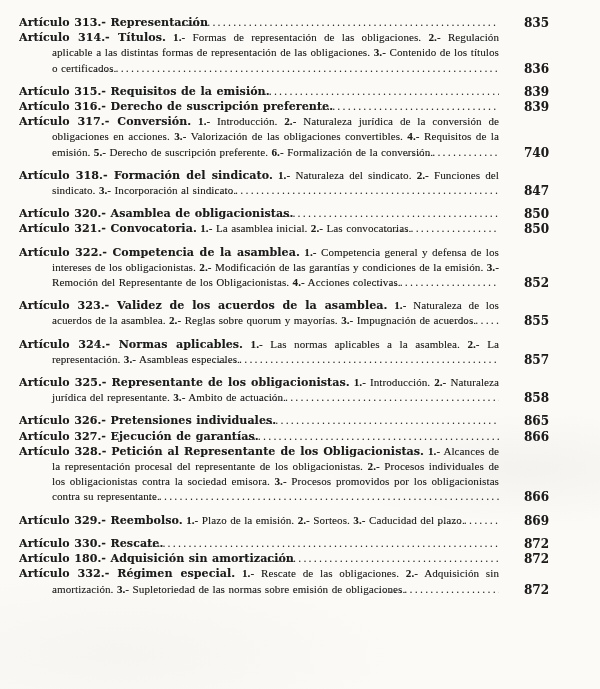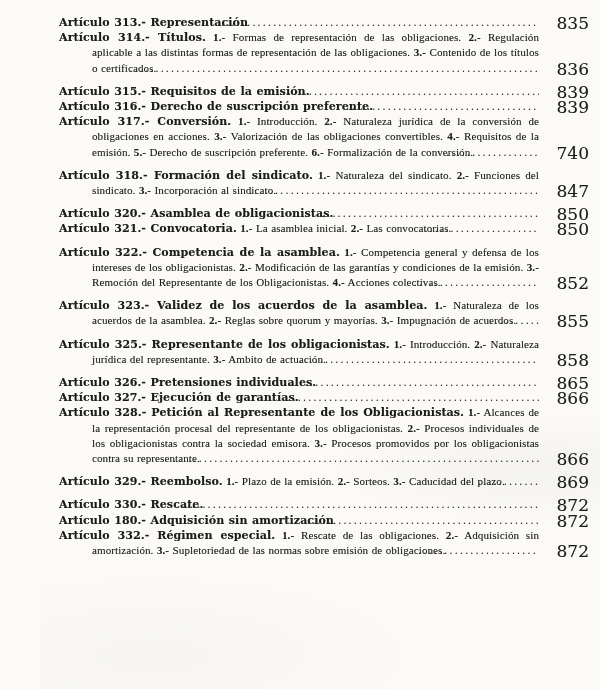--- a/index.html
+++ b/index.html
@@ -11,21 +11,20 @@
     overflow: hidden;
     position: relative;
   }
   .sheet {
     position: absolute;
     inset: 0;
     padding: 15px 35px 0 19px;
     background:
       radial-gradient(ellipse 300px 80px at 88% 68%, rgba(120,120,120,0.06), transparent 70%),
       radial-gradient(ellipse 400px 120px at 20% 95%, rgba(120,120,120,0.04), transparent 70%);
-    margin-left: 40px;
   }
   .toc { width: 530px; }
   .entry {
     position: relative;
     padding-right: 50px;
     font-size: 11px;
     line-height: 14.2px;
   }
   .entry.group-start { margin-top: 8px; }
   .etext {
@@ -53,23 +52,24 @@
     letter-spacing: 1.7px;
     text-shadow: none;
     color: #2a2a2a;
   }
   .epage {
     position: absolute;
     right: 0;
     bottom: 0;
     width: 46px;
     text-align: right;
-    font-size: 17px;
+    font-size: 12px;
     line-height: 14.2px;
     text-shadow: 0.2px 0.2px 0 rgba(20,20,20,0.3);
+    font-weight: bold;
   }
 </style>
 </head>
 <body style="background: rgb(251, 250, 246); color: rgb(28, 28, 28);">
 
 <div class="sheet">
   <div class="toc">
       <div class="entry">
         <span class="etext"><b class="elabel">Artículo 313.- Representación</b><span class="ebody"></span><span class="dots"></span></span>
         <span class="epage">835</span>
@@ -104,20 +104,24 @@
       </div>
       <div class="entry group-start">
         <span class="etext"><b class="elabel">Artículo 322.- Competencia de la asamblea.</b><span class="ebody"><b>1.-</b> Competencia general y defensa de los intereses de los obligacionistas. <b>2.-</b> Modificación de las garantías y condiciones de la emisión. <b>3.-</b> Remoción del Representante de los Obligacionistas. <b>4.-</b> Acciones colectivas.</span><span class="dots"></span></span>
         <span class="epage">852</span>
       </div>
       <div class="entry group-start">
         <span class="etext"><b class="elabel">Artículo 323.- Validez de los acuerdos de la asamblea.</b><span class="ebody"><b>1.-</b> Naturaleza de los acuerdos de la asamblea. <b>2.-</b> Reglas sobre quorum y mayorías. <b>3.-</b> Impugnación de acuerdos.</span><span class="dots"></span></span>
         <span class="epage">855</span>
       </div>
       <div class="entry group-start">
+        <span class="etext"><b class="elabel">Artículo 324.- Normas aplicables.</b><span class="ebody"><b>1.-</b> Las normas aplicables a la asamblea. <b>2.-</b> La representación. <b>3.-</b> Asambleas especiales.</span><span class="dots"></span></span>
+        <span class="epage">857</span>
+      </div>
+      <div class="entry group-start">
         <span class="etext"><b class="elabel">Artículo 325.- Representante de los obligacionistas.</b><span class="ebody"><b>1.-</b> Introducción. <b>2.-</b> Naturaleza jurídica del representante. <b>3.-</b> Ambito de actuación.</span><span class="dots"></span></span>
         <span class="epage">858</span>
       </div>
       <div class="entry group-start">
         <span class="etext"><b class="elabel">Artículo 326.- Pretensiones individuales.</b><span class="ebody"></span><span class="dots"></span></span>
         <span class="epage">865</span>
       </div>
       <div class="entry">
         <span class="etext"><b class="elabel">Artículo 327.- Ejecución de garantías.</b><span class="ebody"></span><span class="dots"></span></span>
         <span class="epage">866</span>

